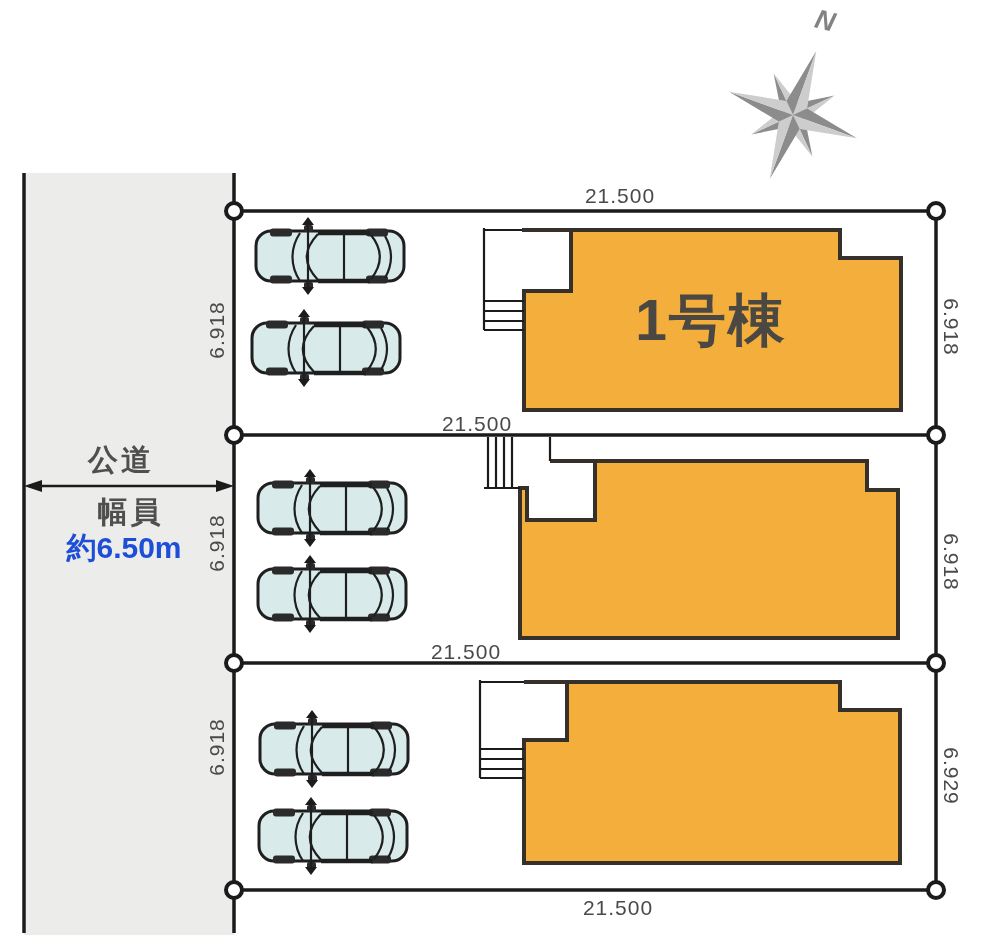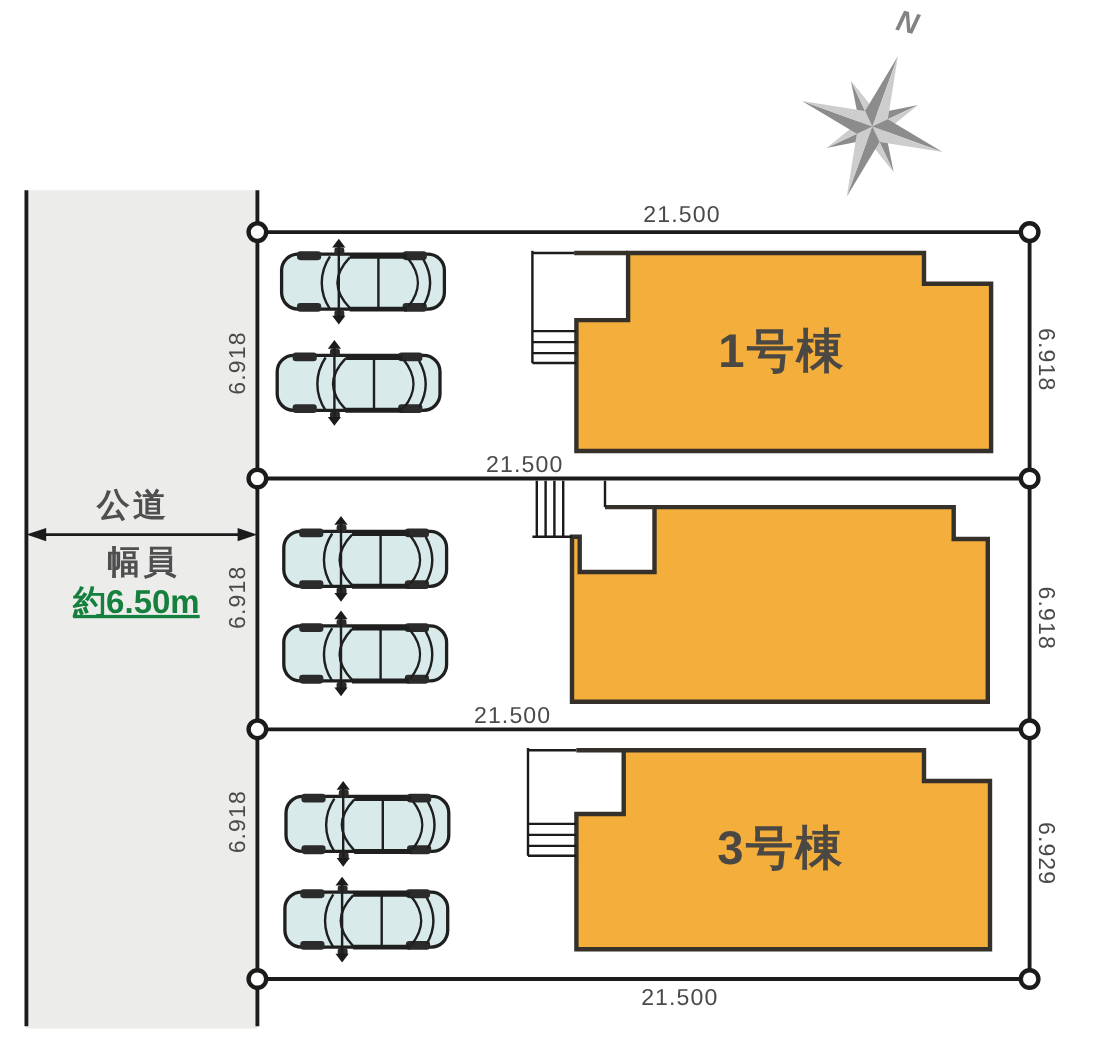--- a/index.html
+++ b/index.html
@@ -29,22 +29,22 @@
     position:absolute;
     transform:translate(-50%,-50%);
     color:var(--text);
     white-space:nowrap;
     line-height:1;
   }
   .dim{font-size:21px;letter-spacing:1px;font-weight:500;}
   .dim.vleft{transform:translate(-50%,-50%) rotate(-90deg);}
   .dim.vright{transform:translate(-50%,-50%) rotate(90deg);}
   .road-text{font-size:30px;font-weight:600;letter-spacing:3px;color:#4f4f4f;}
-  .road-num{font-size:30px;font-weight:600;letter-spacing:0px;color:#15803d;text-decoration:underline;}
-  .bldg-label{font-size:43px;font-weight:bold;color:#4b4843;letter-spacing:2px;}
+  .road-num{font-size:30px;font-weight:600;letter-spacing:0px;color:#1d4ed8;}
+  .bldg-label{font-size:57px;font-weight:bold;color:#4b4843;letter-spacing:2px;}
   .north{font-size:27px;font-weight:bold;font-style:italic;color:#838383;
          transform:translate(-50%,-50%) rotate(14deg);}
 </style>
 </head>
 <body>
 
 <div id="canvas">
 
   <svg id="plan-svg" width="1000" height="946" viewBox="0 0 1000 946">
 
@@ -194,15 +194,14 @@
 
   <div class="label dim vleft" style="left:216px;top:330px;">6.918</div>
   <div class="label dim vleft" style="left:216px;top:543px;">6.918</div>
   <div class="label dim vleft" style="left:216px;top:747px;">6.918</div>
 
   <div class="label dim vright" style="left:951px;top:327px;">6.918</div>
   <div class="label dim vright" style="left:951px;top:562px;">6.918</div>
   <div class="label dim vright" style="left:951px;top:776px;">6.929</div>
 
   <div class="label bldg-label" style="left:711px;top:320px;">1号棟</div>
-  <div class="label bldg-label" style="left:710px;top:772px;">3号棟</div>
 
 </div>
 
 </body></html>

